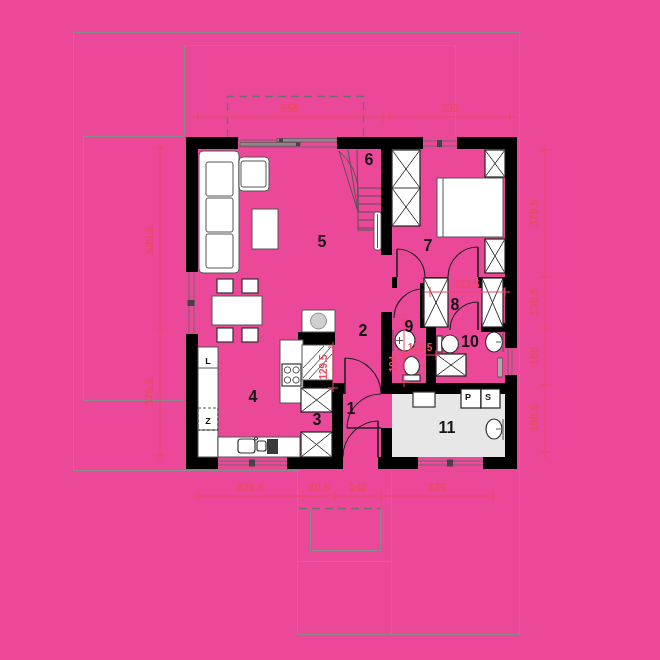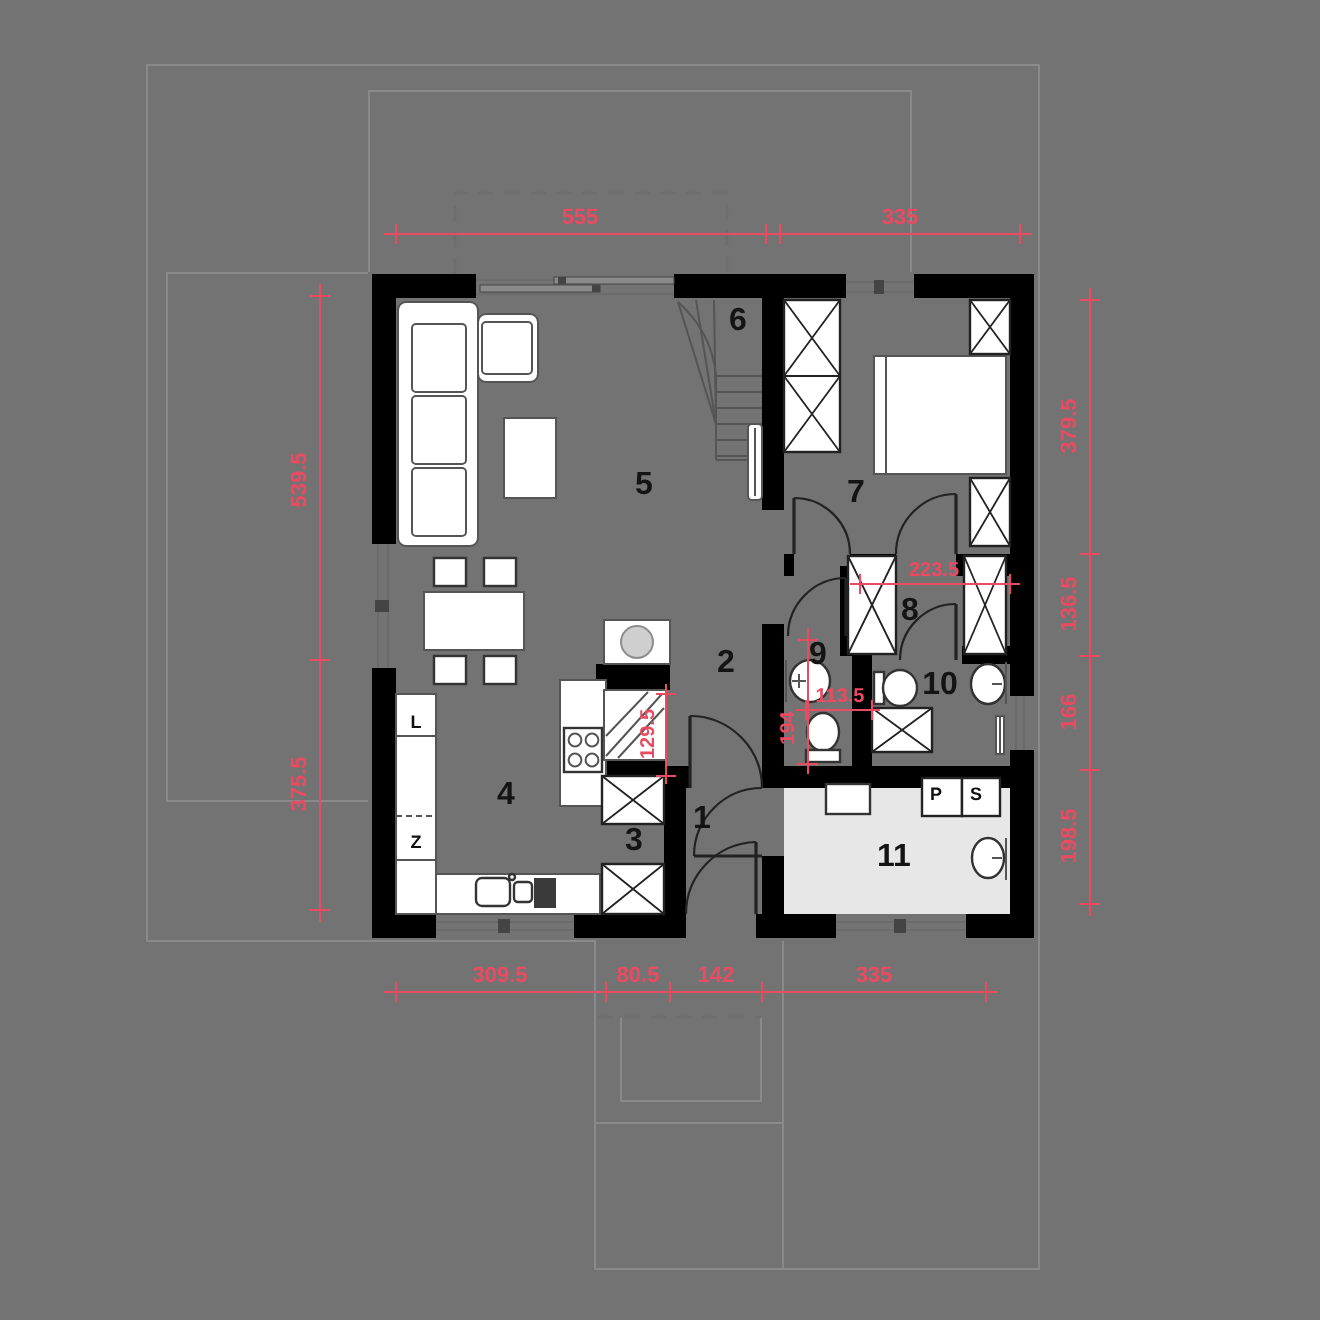--- a/index.html
+++ b/index.html
@@ -1,16 +1,16 @@
 <!DOCTYPE html>
 <html><head>
 <meta charset="utf-8">
 <style>
   html,body{margin:0;padding:0;background:#ffffff;}
-  .canvas{position:relative;width:660px;height:660px;background:#737373;overflow:hidden;
+  .canvas{position:relative;width:660px;height:660px;background:#ec4899;overflow:hidden;
           font-family:"Liberation Sans",sans-serif;}
   svg{display:block;}
   .site{stroke:#8a8a8a;stroke-width:1;fill:none;}
   .site-dash{stroke:#6e6e6e;stroke-width:1.3;fill:none;stroke-dasharray:8 5;}
   .wall{fill:#000000;stroke:none;}
   .furn{stroke:#555;stroke-width:1;fill:#ffffff;}
   .furn2{stroke:#333;stroke-width:1.2;fill:#ffffff;}
   .thin{stroke:#555;stroke-width:1;fill:none;}
   .wrd{stroke:#222;stroke-width:1.2;fill:#ffffff;}
   .wrdl{stroke:#222;stroke-width:0.9;fill:none;}

